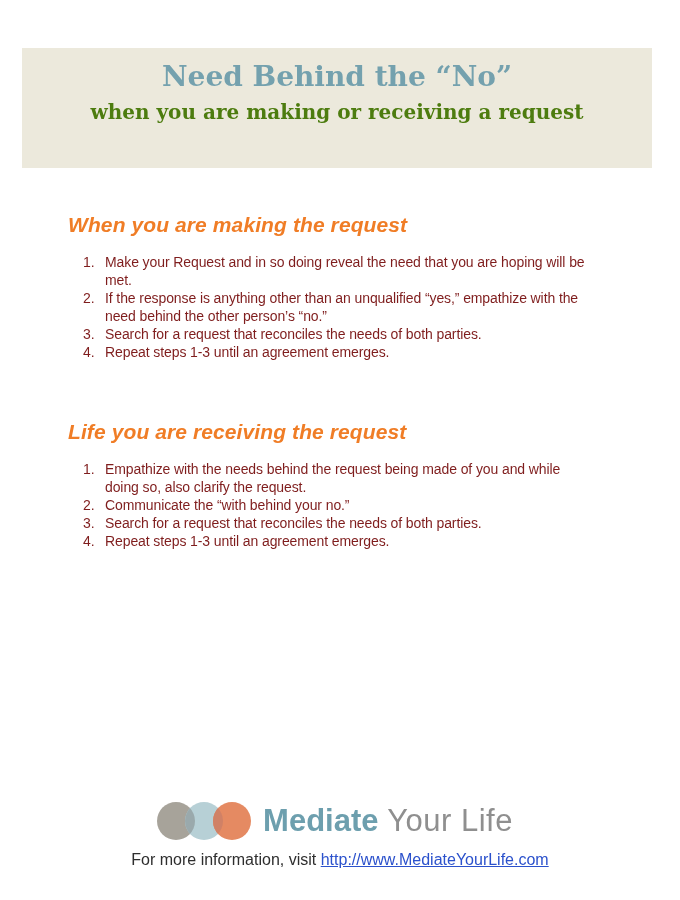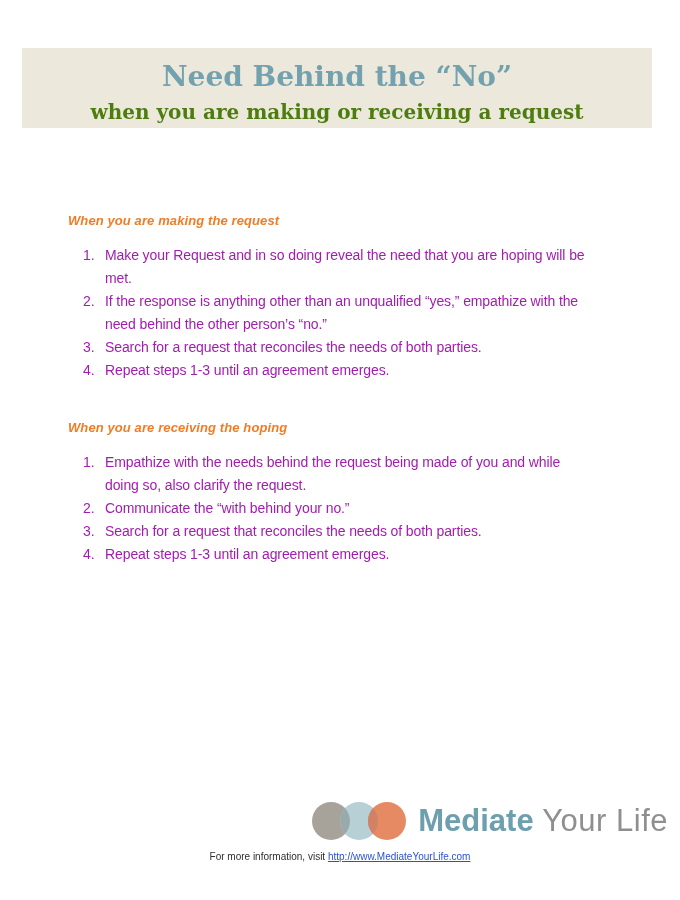--- a/index.html
+++ b/index.html
@@ -11,21 +11,21 @@
     font-family: "Liberation Sans", sans-serif;
     overflow: hidden;
   }
 
   
   .banner {
     position: absolute;
     left: 22px;
     top: 48px;
     width: 630px;
-    height: 80px;
+    height: 120px;
     background: #ECE9DC;
     text-align: center;
     padding-top: 10px;
   }
   .banner-title {
     font-family: "DejaVu Serif", "Liberation Serif", serif;
     font-weight: bold;
     font-size: 28px;
     line-height: 38px;
     color: #74A1AE;
@@ -40,33 +40,33 @@
 
   
   .section {
     position: absolute;
     left: 68px;
     width: 528px;
   }
   .section-1 { top: 213px; }
   .section-2 { top: 420px; }
   .section-heading {
-    font-size: 13px;
+    font-size: 21px;
     font-weight: bold;
     font-style: italic;
     color: #F07D26;
     letter-spacing: 0.1px;
     margin-bottom: 16px;
   }
   ol.steps {
     list-style: none;
     counter-reset: step;
     font-size: 14px;
-    line-height: 23px;
-    color: #a21caf;
+    line-height: 18px;
+    color: #7f1d1d;
     letter-spacing: -0.1px;
     width: 528px;
   }
   ol.steps li {
     counter-increment: step;
     position: relative;
     padding-left: 37px;
   }
   ol.steps li::before {
     content: counter(step) ".";
@@ -75,21 +75,21 @@
   }
 
   
   .logo-row {
     position: absolute;
     left: 0;
     top: 799px;
     width: 668px;
     display: flex;
     align-items: center;
-    justify-content: flex-end;
+    justify-content: center;
   }
   .logo-circles { display: block; }
   .logo-text {
     margin-left: 10px;
     font-size: 31px;
     white-space: nowrap;
   }
   .logo-text .brand-primary {
     font-weight: bold;
     color: #6D9FAE;
@@ -100,21 +100,21 @@
     letter-spacing: 0.5px;
   }
 
   
   .footer-line {
     position: absolute;
     left: 0;
     top: 851px;
     width: 680px;
     text-align: center;
-    font-size: 10px;
+    font-size: 16px;
     color: #2E2E2E;
   }
   .footer-link {
     color: #2B51CC;
     text-decoration: underline;
   }
 </style>
 </head>
 <body>
 
@@ -127,21 +127,21 @@
   <div class="section-heading">When you are making the request</div>
   <ol class="steps">
     <li>Make your Request and in so doing reveal the need that you are hoping will be met.</li>
     <li>If the response is anything other than an unqualified “yes,” empathize with the need behind the other person’s “no.”</li>
     <li>Search for a request that reconciles the needs of both parties.</li>
     <li>Repeat steps 1-3 until an agreement emerges.</li>
   </ol>
 </div>
 
 <div class="section section-2">
-  <div class="section-heading">When you are receiving the hoping</div>
+  <div class="section-heading">Life you are receiving the request</div>
   <ol class="steps">
     <li>Empathize with the needs behind the request being made of you and while doing so, also clarify the request.</li>
     <li>Communicate the “with behind your no.”</li>
     <li>Search for a request that reconciles the needs of both parties.</li>
     <li>Repeat steps 1-3 until an agreement emerges.</li>
   </ol>
 </div>
 
 <div class="logo-row">
   <svg class="logo-circles" width="98" height="44" viewBox="0 0 98 44">

